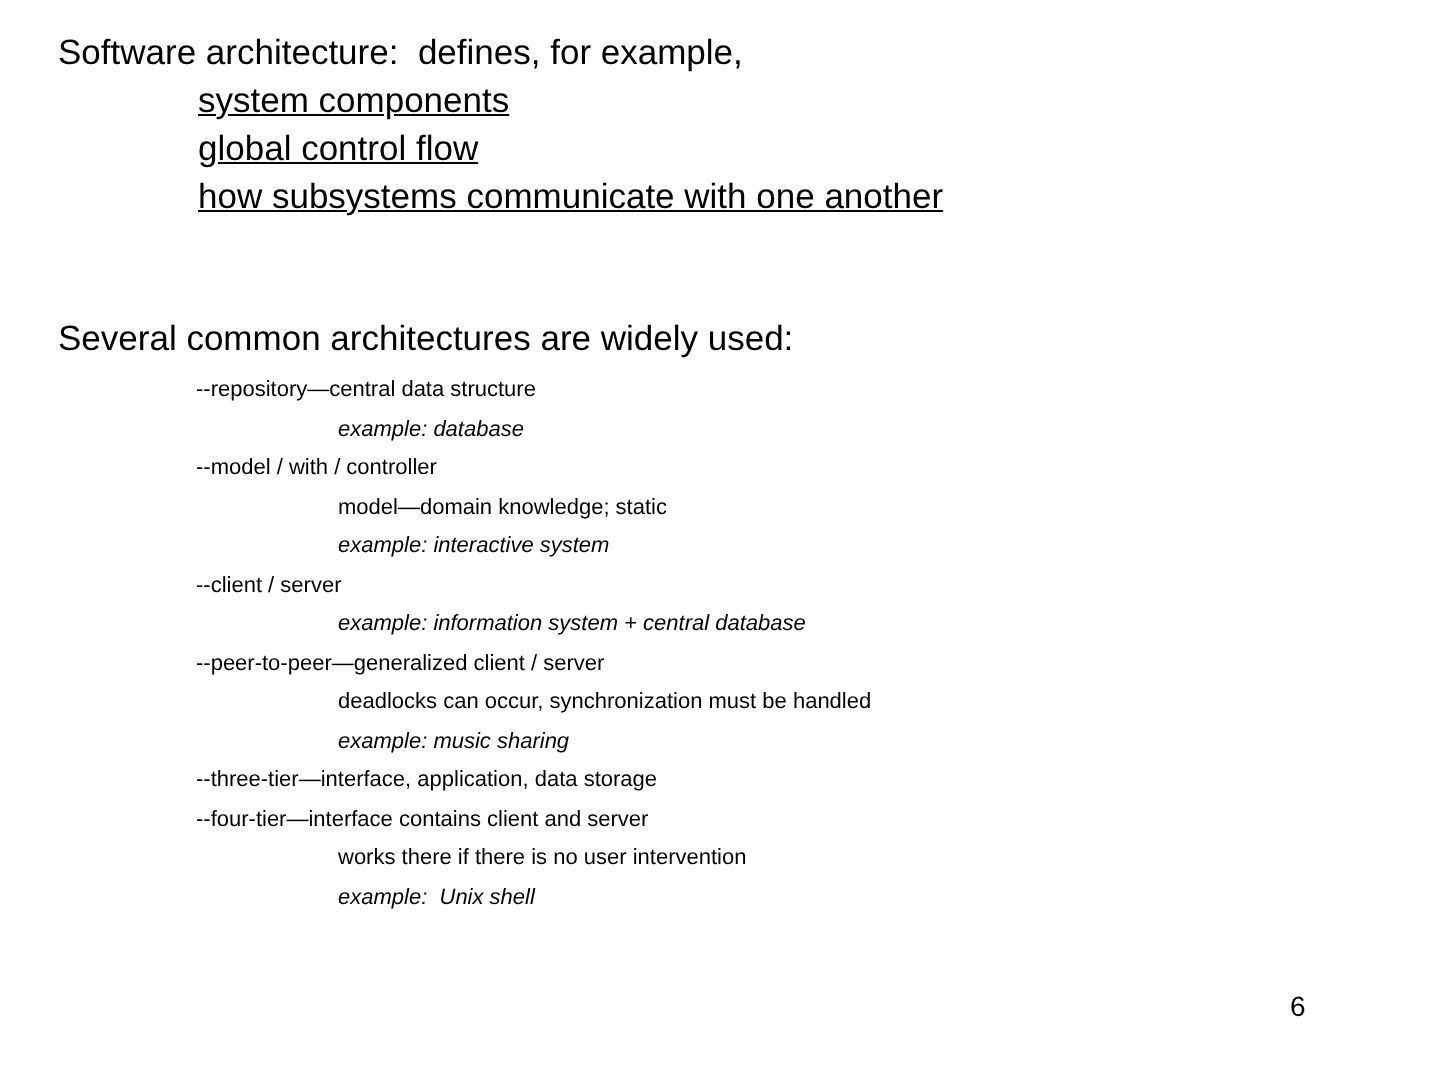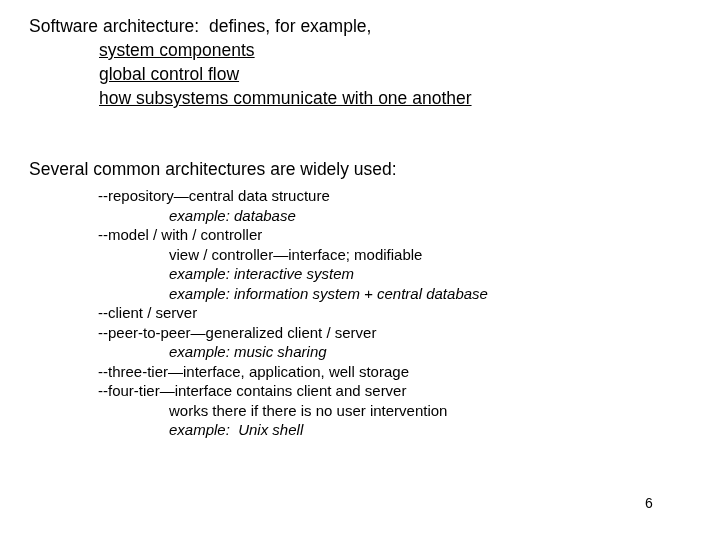--- a/index.html
+++ b/index.html
@@ -43,21 +43,21 @@
     top: 157px;
     width: 660px;
   }
   .block-list {
     position: absolute;
     left: 29px;
     top: 186px;
     width: 680px;
   }
   .small {
-    font-size: 15px;
+    font-size: 11px;
     line-height: 19.5px;
     white-space: pre;
   }
   .lvl1 {
     padding-left: 69px;
   }
   .lvl2 {
     padding-left: 140px;
     font-style: italic;
   }
@@ -85,27 +85,28 @@
   </div>
 
   <div class="block-mid">
     <div class="line">Several common architectures are widely used:</div>
   </div>
 
   <div class="block-list">
     <div class="small lvl1">--repository—central data structure</div>
     <div class="small lvl2">example: database</div>
     <div class="small lvl1">--model / with / controller</div>
-    <div class="small lvl2n">view / controller—interface; modifiable</div>
+    <div class="small lvl2n">model—domain knowledge; static</div>
     <div class="small lvl2">example: interactive system</div>
+    <div class="small lvl1">--client / server</div>
     <div class="small lvl2">example: information system + central database</div>
-    <div class="small lvl1">--client / server</div>
     <div class="small lvl1">--peer-to-peer—generalized client / server</div>
+    <div class="small lvl2n">deadlocks can occur, synchronization must be handled</div>
     <div class="small lvl2">example: music sharing</div>
-    <div class="small lvl1">--three-tier—interface, application, well storage</div>
+    <div class="small lvl1">--three-tier—interface, application, data storage</div>
     <div class="small lvl1">--four-tier—interface contains client and server</div>
     <div class="small lvl2n">works there if there is no user intervention</div>
     <div class="small lvl2">example:  Unix shell</div>
   </div>
 
   <div class="page-number">6</div>
 
 </div>
 
 </body></html>

